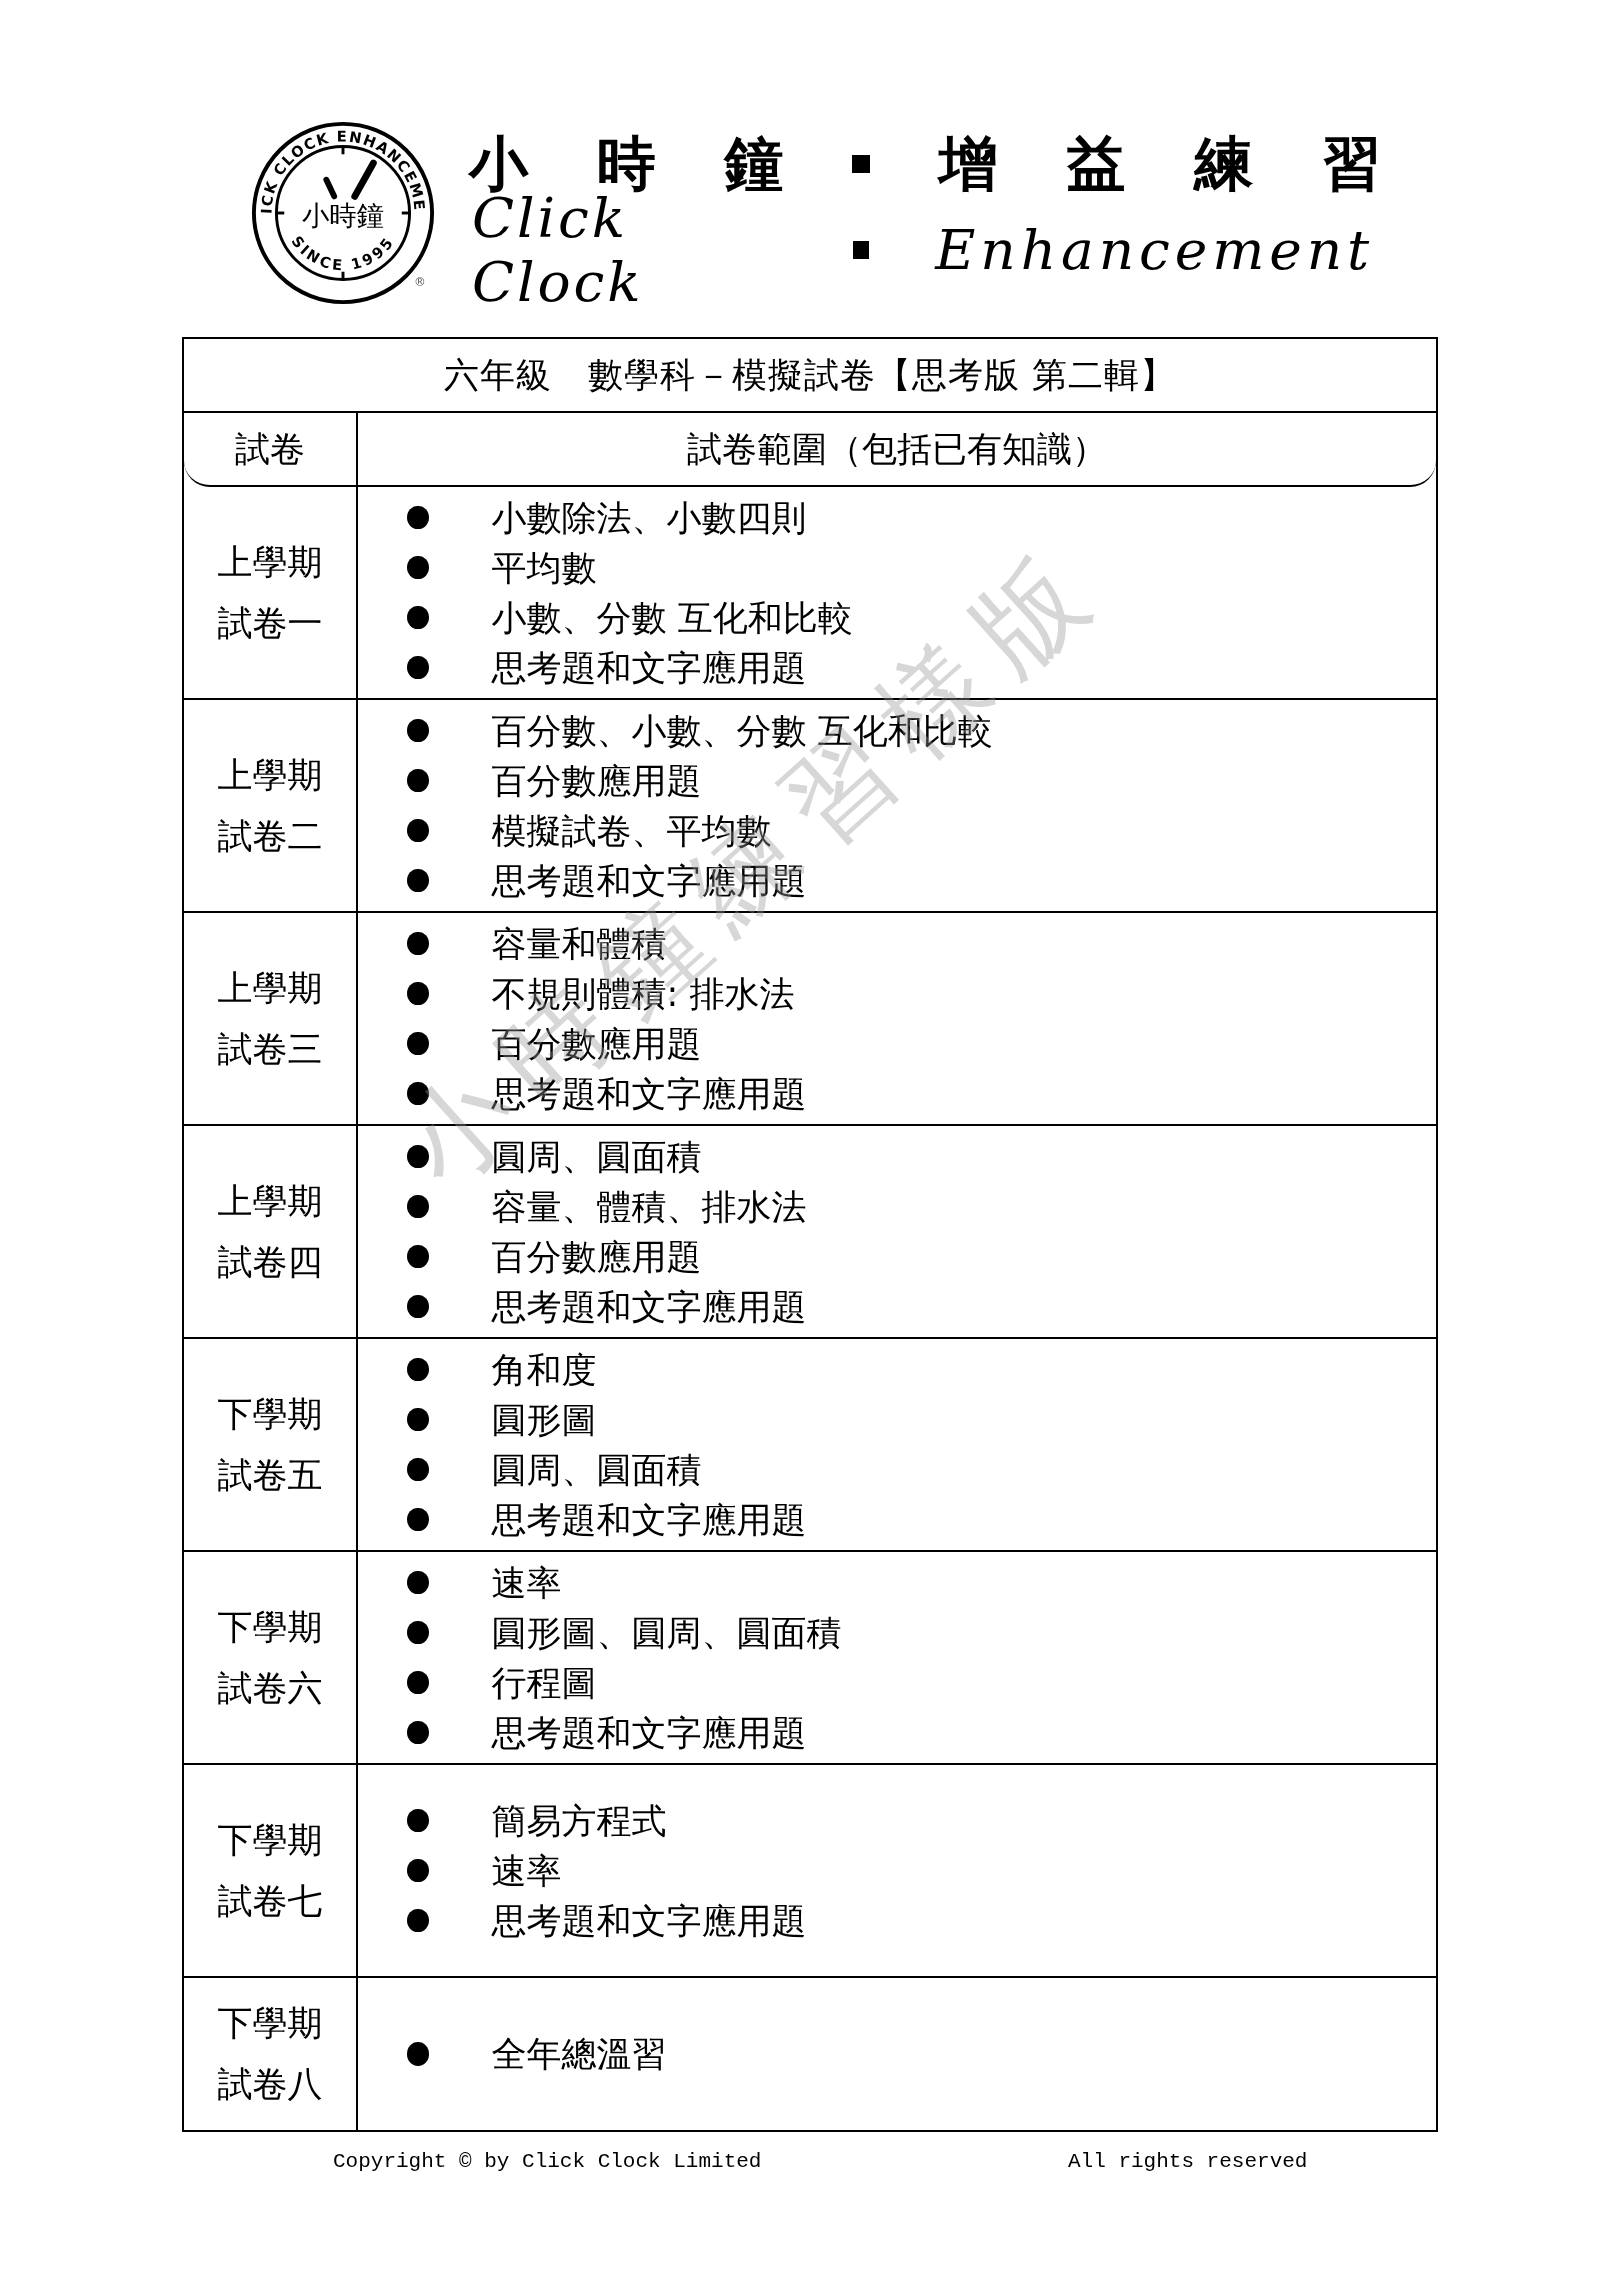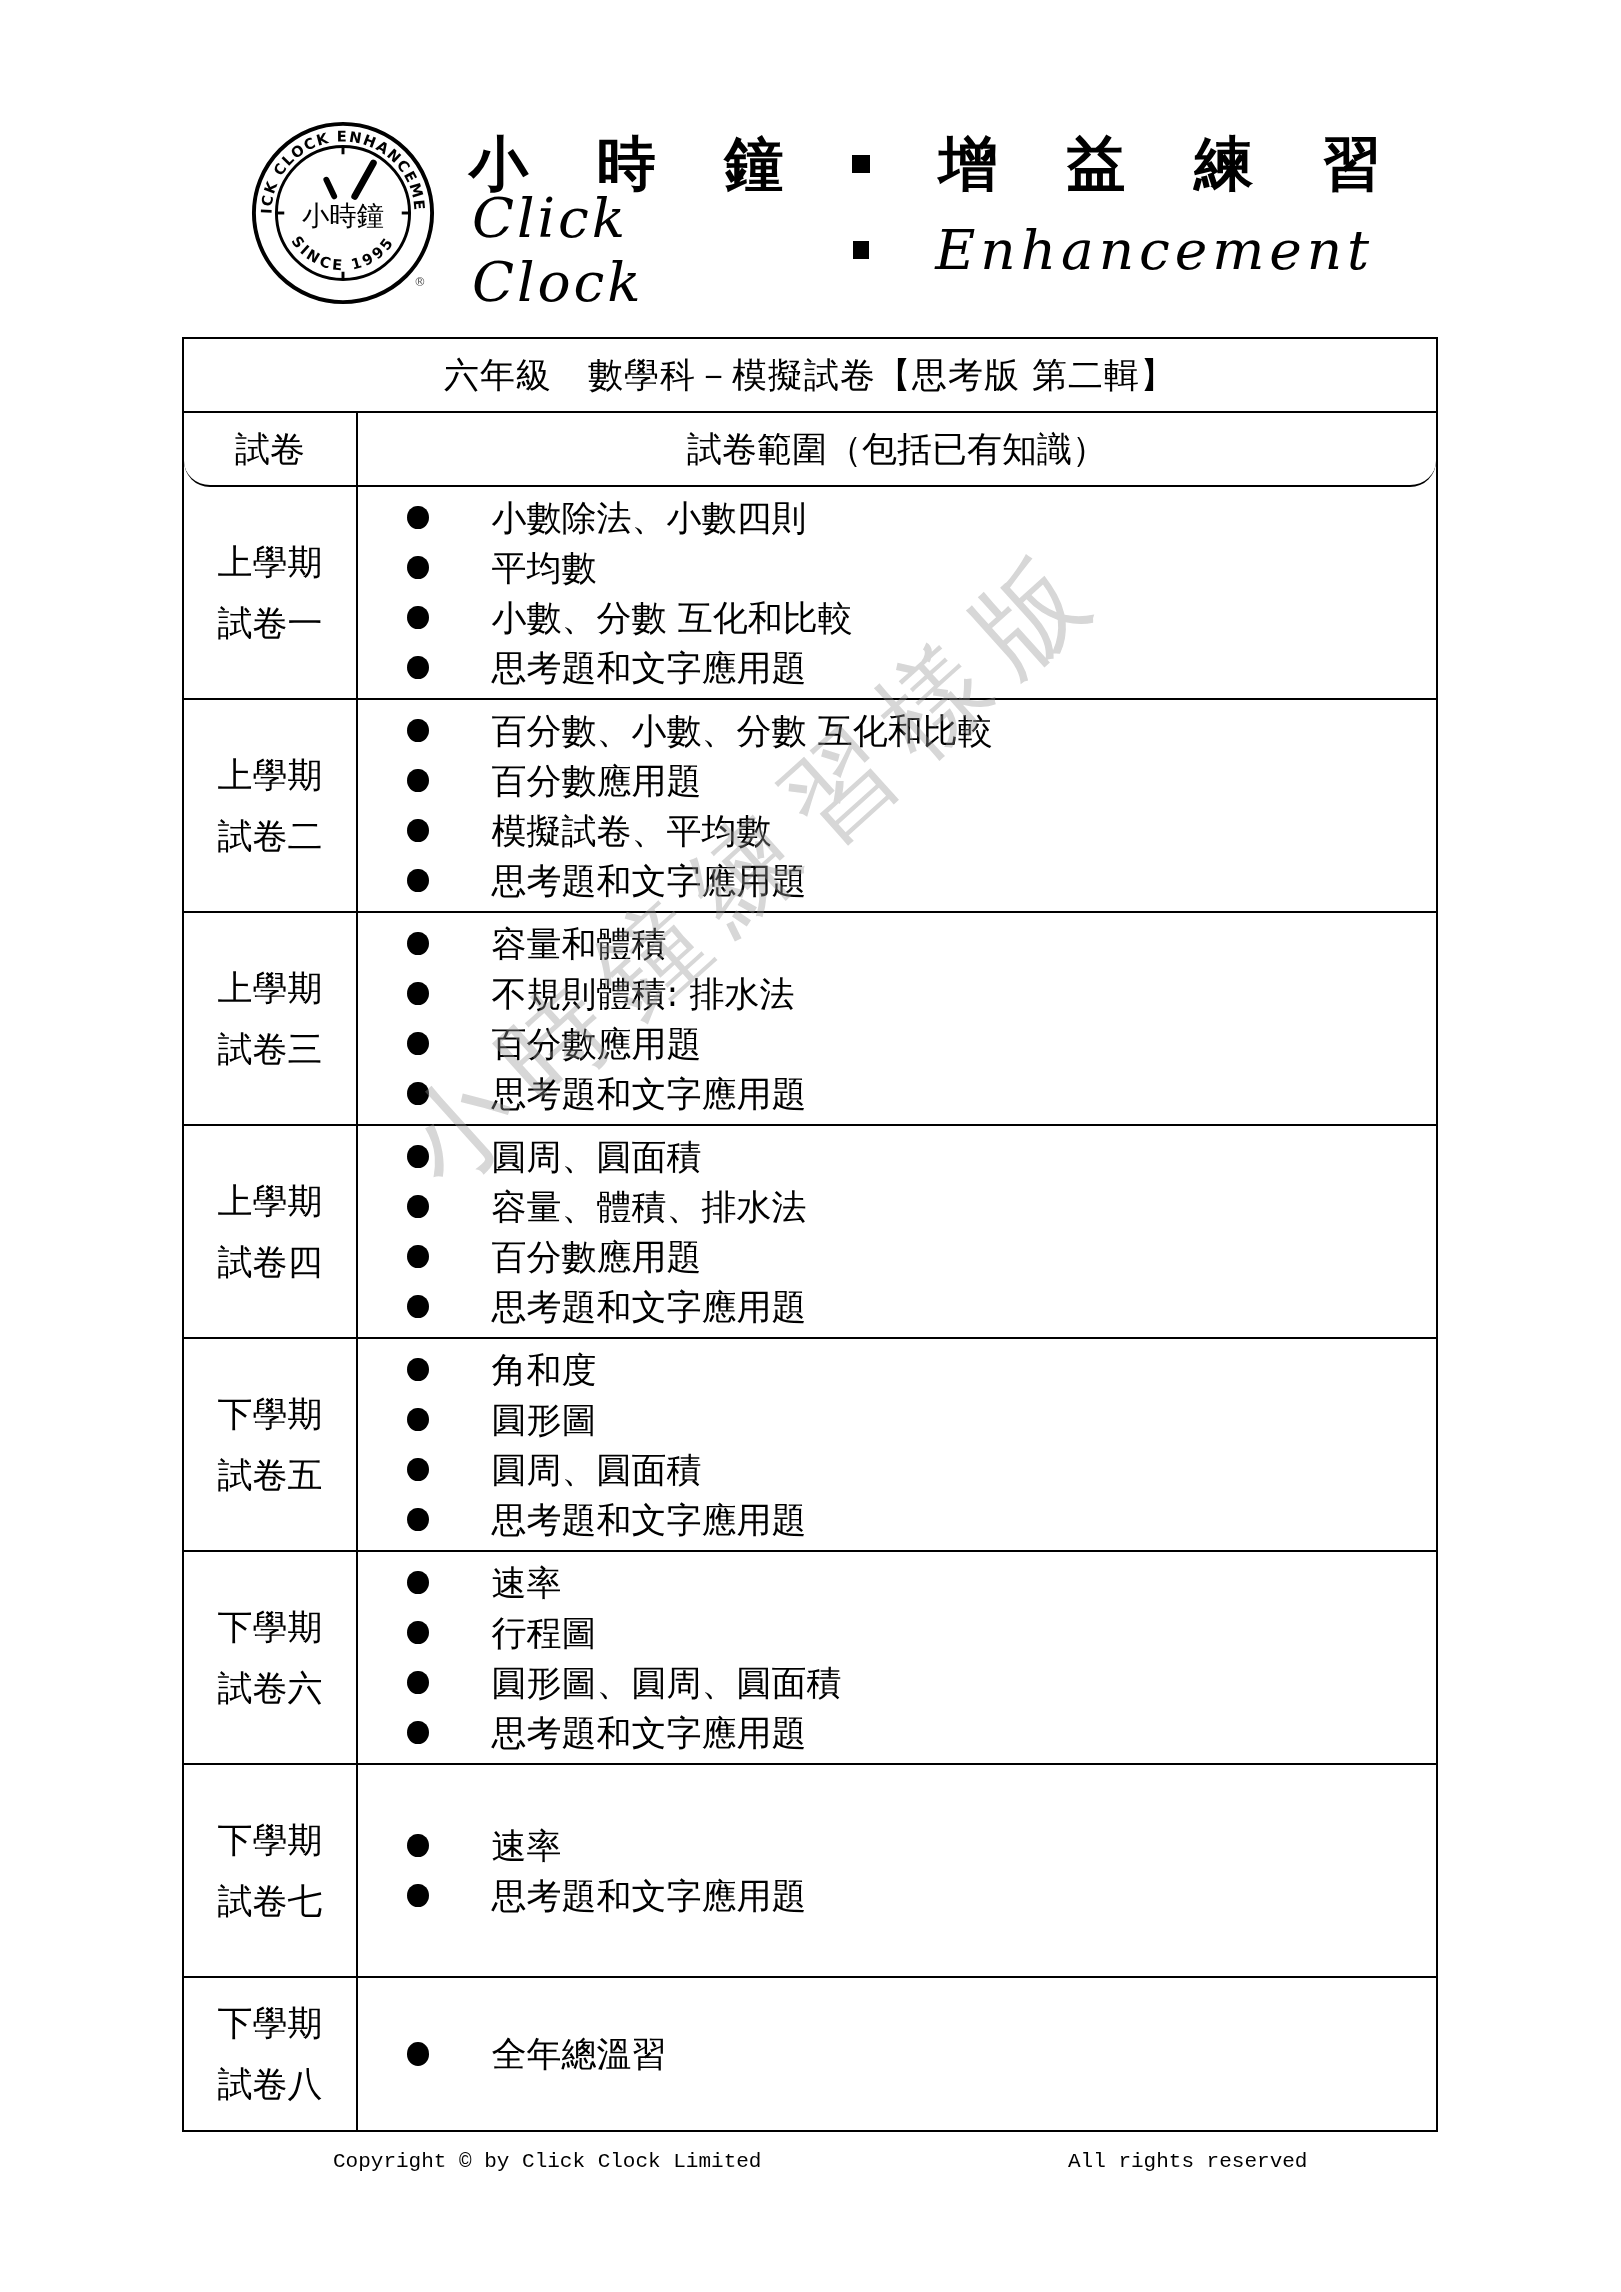--- a/index.html
+++ b/index.html
@@ -372,43 +372,47 @@
       <span>試卷六</span>
     </div>
     <div class="col-scope">
       <ul class="scope-list">
         <li class="scope-item">
             <span class="bullet"></span>
             <span class="scope-text">速率</span>
           </li>
         <li class="scope-item">
             <span class="bullet"></span>
+            <span class="scope-text">圓形圖、圓周、圓面積</span>
+          </li>
+        <li class="scope-item">
+            <span class="bullet"></span>
             <span class="scope-text">行程圖</span>
-          </li>
-        <li class="scope-item">
-            <span class="bullet"></span>
-            <span class="scope-text">圓形圖、圓周、圓面積</span>
           </li>
         <li class="scope-item">
             <span class="bullet"></span>
             <span class="scope-text">思考題和文字應用題</span>
           </li>
       </ul>
     </div>
   </div>
 
   <div class="t-row">
     <div class="col-paper">
       <span>下學期</span>
       <span>試卷七</span>
     </div>
     <div class="col-scope">
       <ul class="scope-list">
         <li class="scope-item">
             <span class="bullet"></span>
+            <span class="scope-text">簡易方程式</span>
+          </li>
+        <li class="scope-item">
+            <span class="bullet"></span>
             <span class="scope-text">速率</span>
           </li>
         <li class="scope-item">
             <span class="bullet"></span>
             <span class="scope-text">思考題和文字應用題</span>
           </li>
       </ul>
     </div>
   </div>
 

